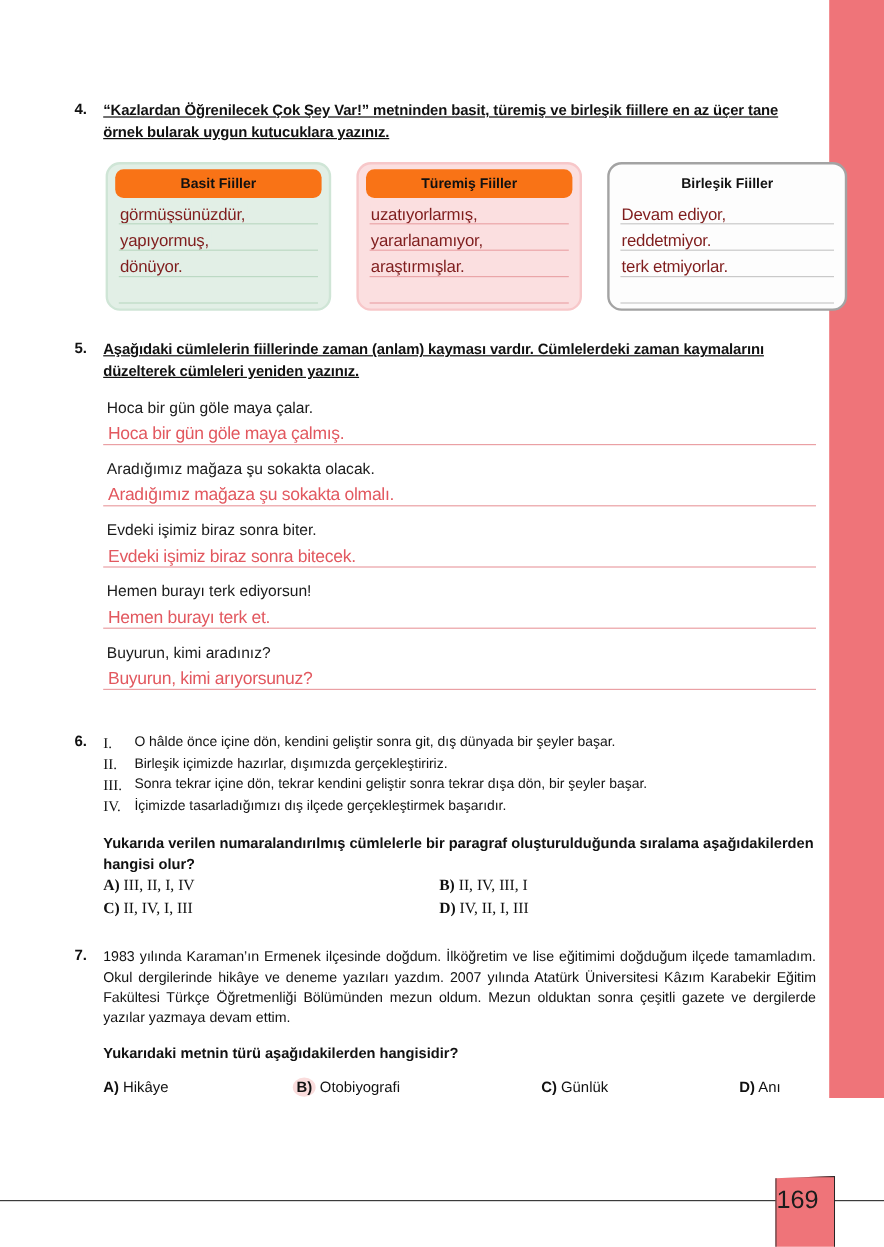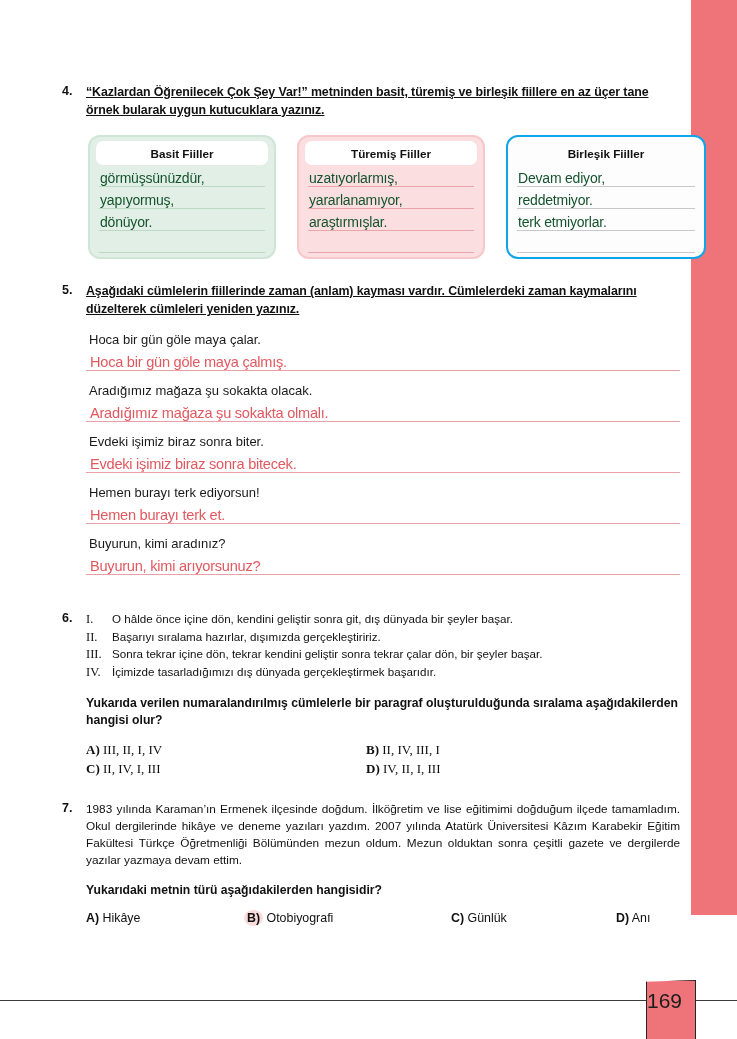--- a/index.html
+++ b/index.html
@@ -92,27 +92,27 @@
   .vbox {
     position: absolute;
     top: 0;
     width: 188px;
     height: 124px;
     border-radius: 12px;
     box-sizing: border-box;
   }
   .vbox.green  { left: 2px;   background: #e2efe6; border: 2px solid #cfe5d6; }
   .vbox.pink   { left: 211px; background: #fbdfe0; border: 2px solid #f7c7c9; }
-  .vbox.plain  { left: 420px; width: 200px; background: #fdfdfd; border: 2px solid #0ea5e9; }
+  .vbox.plain  { left: 420px; width: 200px; background: #fdfdfd; border: 2px solid #a3a3a3; }
 
   .vbox-head {
     position: absolute;
     left: 6px; right: 6px; top: 4px;
     height: 24px;
-    background: #ffffff;
+    background: #f97316;
     border-radius: 7px;
     display: flex;
     align-items: center;
     justify-content: center;
     font-weight: bold;
     font-size: 11.7px;
     color: #111;
   }
   .vbox.plain .vbox-head { background: transparent; }
 
@@ -132,21 +132,21 @@
   }
   .vbox.green .wline .rule { background: #bcd9c4; }
   .vbox.pink  .wline .rule { background: #eaa5a8; }
   .vbox.plain .wline .rule { background: #c9c9c9; }
 
   .wline .wtext {
     position: absolute;
     left: 1px;
     bottom: 3px;
     font-size: 14px;
-    color: #14532d;
+    color: #7f1d1d;
     font-family: "Liberation Sans", sans-serif;
     letter-spacing: -0.2px;
     background: inherit;
     padding-right: 2px;
   }
   .vbox.green .wline .wtext { background: #e2efe6; }
   .vbox.pink  .wline .wtext { background: #fbdfe0; }
   .vbox.plain .wline .wtext { background: #fdfdfd; }
 
   
@@ -201,21 +201,20 @@
   .q-subprompt {
     font-weight: bold;
     font-size: 12.2px;
     line-height: 1.42;
     color: #111;
     margin-top: 13px;
   }
 
   
   .opt-grid-2 {
-    margin-top: 12px;
     display: grid;
     grid-template-columns: 280px 1fr;
     row-gap: 3px;
     font-size: 12px;
     color: #111;
   }
   .opt-grid-2 .opt {
     font-family: "Liberation Serif", serif;
     font-size: 13px;
   }
@@ -389,29 +388,29 @@
   <div class="q-block">
     <div class="q-num">6.</div>
     <div class="q-body">
       <div id="q6-list">
         <div class="roman-row">
           <span class="roman-lbl">I.</span>
           <span class="roman-txt"><span>O hâlde önce içine </span><b>dön</b><span>, </span><b>kendini geliştir</b><span> sonra git, dış dünyada bir şeyler başar.</span></span>
         </div>
         <div class="roman-row">
           <span class="roman-lbl">II.</span>
-          <span class="roman-txt"><span>Başarıyı sıralama hazırlar, dışımızda gerçekleştiririz.</span></span>
+          <span class="roman-txt"><span>Birleşik içimizde hazırlar, dışımızda gerçekleştiririz.</span></span>
         </div>
         <div class="roman-row">
           <span class="roman-lbl">III.</span>
-          <span class="roman-txt"><span>Sonra tekrar içine </span><b>dön</b><span>, tekrar </span><b>kendini geliştir</b><span> sonra tekrar çalar dön, bir şeyler başar.</span></span>
+          <span class="roman-txt"><span>Sonra tekrar içine </span><b>dön</b><span>, tekrar </span><b>kendini geliştir</b><span> sonra tekrar dışa dön, bir şeyler başar.</span></span>
         </div>
         <div class="roman-row">
           <span class="roman-lbl">IV.</span>
-          <span class="roman-txt"><span>İçimizde tasarladığımızı dış </span><b>dünyada</b><span> gerçekleştirmek başarıdır.</span></span>
+          <span class="roman-txt"><span>İçimizde tasarladığımızı dış </span><b>ilçede</b><span> gerçekleştirmek başarıdır.</span></span>
         </div>
       </div>
 
       <div class="q-subprompt">Yukarıda verilen numaralandırılmış cümlelerle bir paragraf oluşturulduğunda sıralama aşağıdakilerden hangisi olur?</div>
 
       <div class="opt-grid-2">
         <div class="opt">
           <span class="letter">A)</span>
           <span>III, II, I, IV</span>
         </div>

